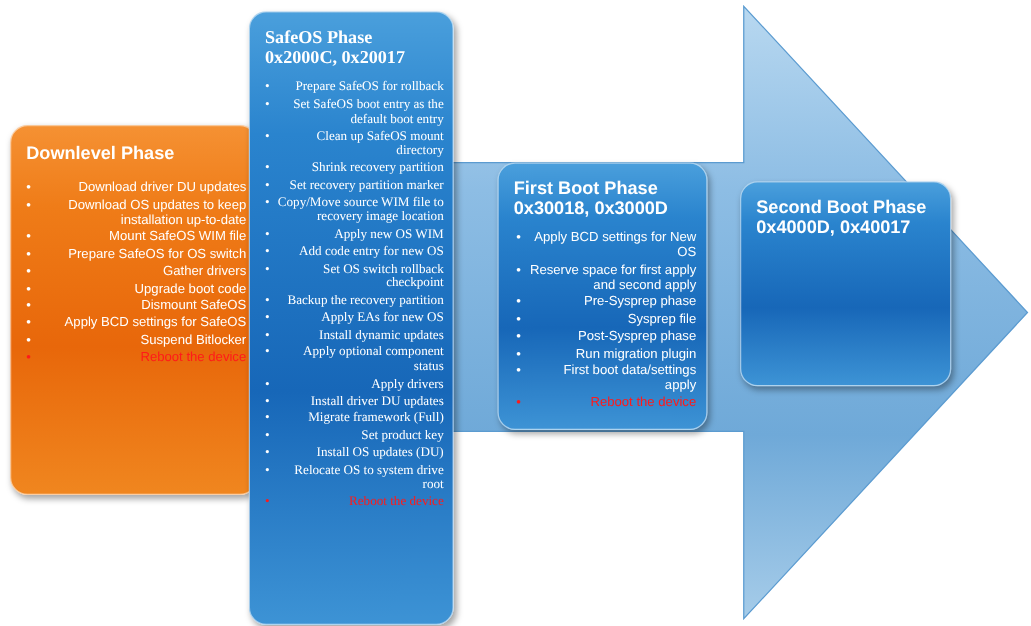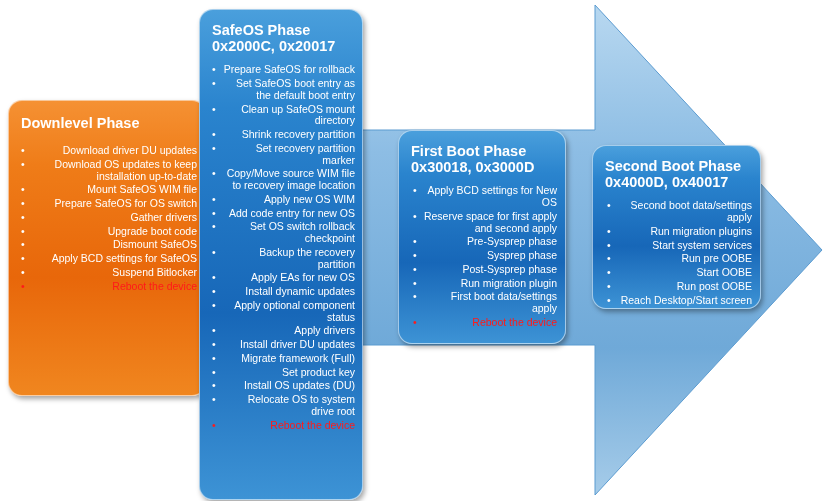--- a/index.html
+++ b/index.html
@@ -88,20 +88,21 @@
     font-size: 10.5px;
   }
 
   
   #phase-safeos {
     left: 199px;
     top: 9px;
     width: 164px;
     height: 491px;
     background: linear-gradient(180deg, #4a9fdc 0%, #2a84ce 20%, #1767b8 62%, #3d93d5 100%);
+    font-family: Liberation Serif, serif;
   }
   #phase-safeos .phase-title {
     font-size: 14.5px;
     margin: 12px 0 0 12px;
   }
   #phase-safeos .bullets {
     margin: 10px 7px 0 10px;
     font-size: 10.5px;
   }
 
@@ -197,34 +198,25 @@
       <li class="reboot">Reboot the device</li>
     </ul>
   </div>
 
   <div class="phase" id="phase-firstboot">
     <div class="phase-title"><span>First Boot Phase</span><br><span>0x30018, 0x3000D</span></div>
     <ul class="bullets">
       <li>Apply BCD settings for New OS</li>
       <li>Reserve space for first apply and second apply</li>
       <li>Pre-Sysprep phase</li>
-      <li>Sysprep phase</li>
+      <li>Sysprep file</li>
       <li>Post-Sysprep phase</li>
       <li>Run migration plugin</li>
       <li>First boot data/settings apply</li>
       <li class="reboot">Reboot the device</li>
     </ul>
   </div>
 
   <div class="phase" id="phase-secondboot">
     <div class="phase-title"><span>Second Boot Phase</span><br><span>0x4000D, 0x40017</span></div>
-    <ul class="bullets">
-      <li>Second boot data/settings apply</li>
-      <li>Run migration plugins</li>
-      <li>Start system services</li>
-      <li>Run pre OOBE</li>
-      <li>Start OOBE</li>
-      <li>Run post OOBE</li>
-      <li>Reach Desktop/Start screen</li>
-    </ul>
   </div>
 
 </div>
 
 </body></html>

